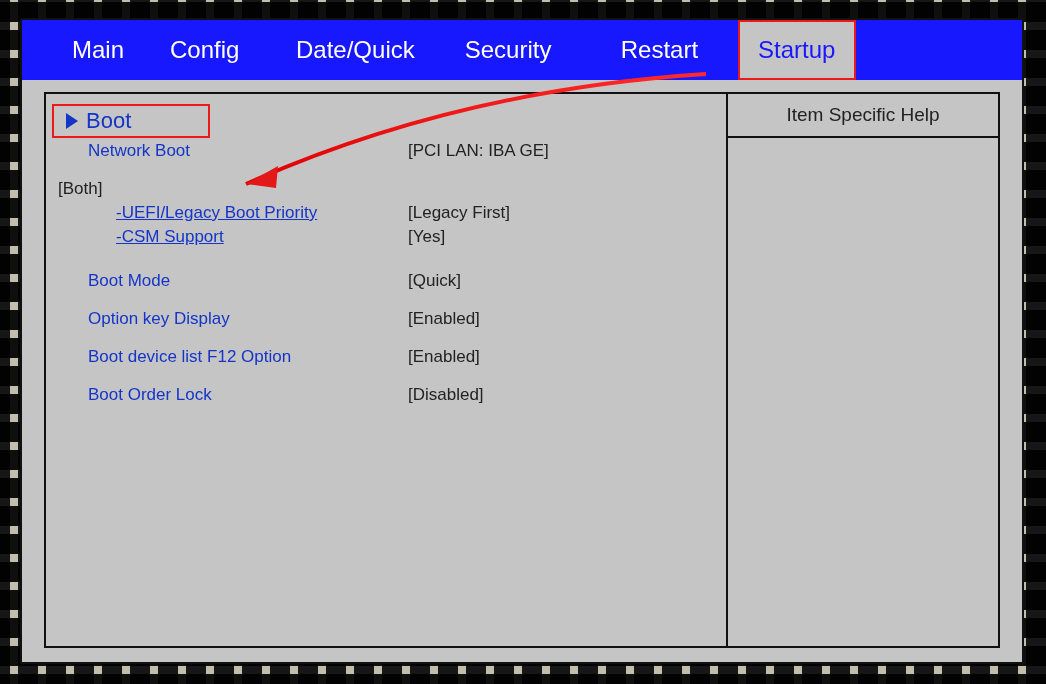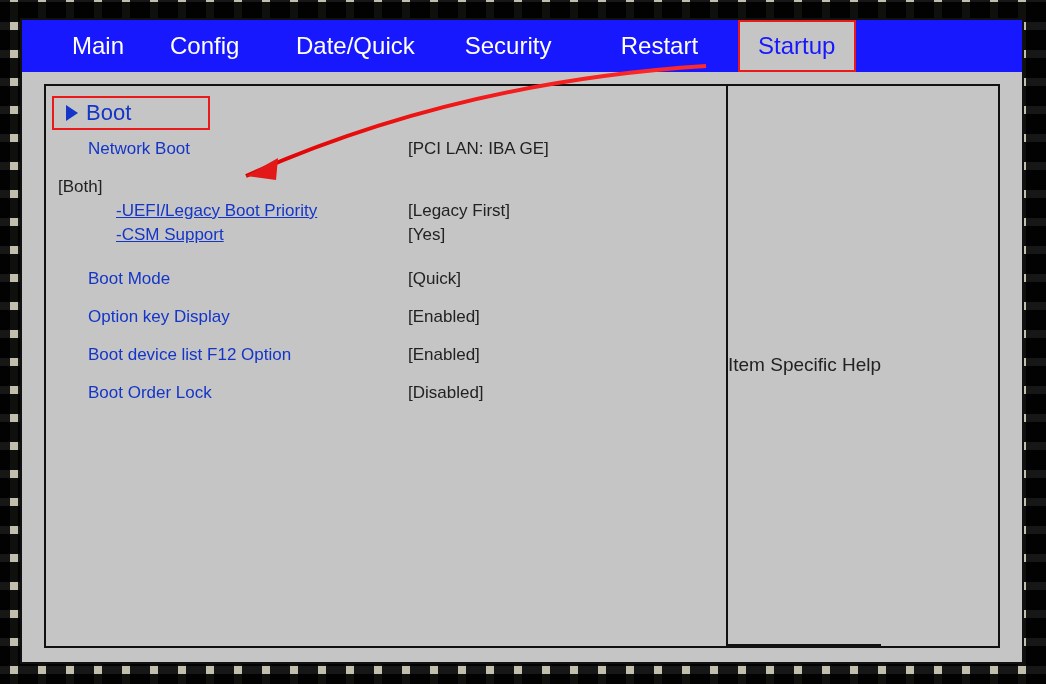--- a/index.html
+++ b/index.html
@@ -29,21 +29,21 @@
       top: 18px;
       left: 20px;
       right: 22px;
       bottom: 20px;
       background: #c5c5c5;
       border: 2px solid #111;
       display: flex;
       flex-direction: column;
     }
     .menubar {
-      height: 52px;
+      height: 60px;
       background: #1818ff;
       color: #fff;
       display: flex;
       align-items: center;
       padding: 0 6px;
       font-size: 24px;
       font-weight: 400;
     }
     .tab {
       padding: 0 18px;
@@ -79,21 +79,21 @@
     }
     .left {
       flex: 1;
       padding: 14px 12px 14px 12px;
       position: relative;
     }
     .right {
       width: 272px;
       border-left: 2px solid #111;
       display: flex;
-      flex-direction: row;
+      flex-direction: column;
     }
     .help-header {
       border-bottom: 2px solid #111;
       min-height: 44px;
       display: flex;
       align-items: center;
       justify-content: center;
       font-size: 19px;
       color: #222;
     }
@@ -114,21 +114,21 @@
       text-decoration: underline;
     }
     .value {
       color: #222;
     }
     .boot-row {
       display: flex;
       align-items: center;
       font-size: 22px;
       color: #1435c8;
-      margin-bottom: 12px;
+      margin-bottom: 6px;
       padding-left: 8px;
       gap: 8px;
     }
     .tri {
       width: 0;
       height: 0;
       border-left: 12px solid #1435c8;
       border-top: 8px solid transparent;
       border-bottom: 8px solid transparent;
     }

